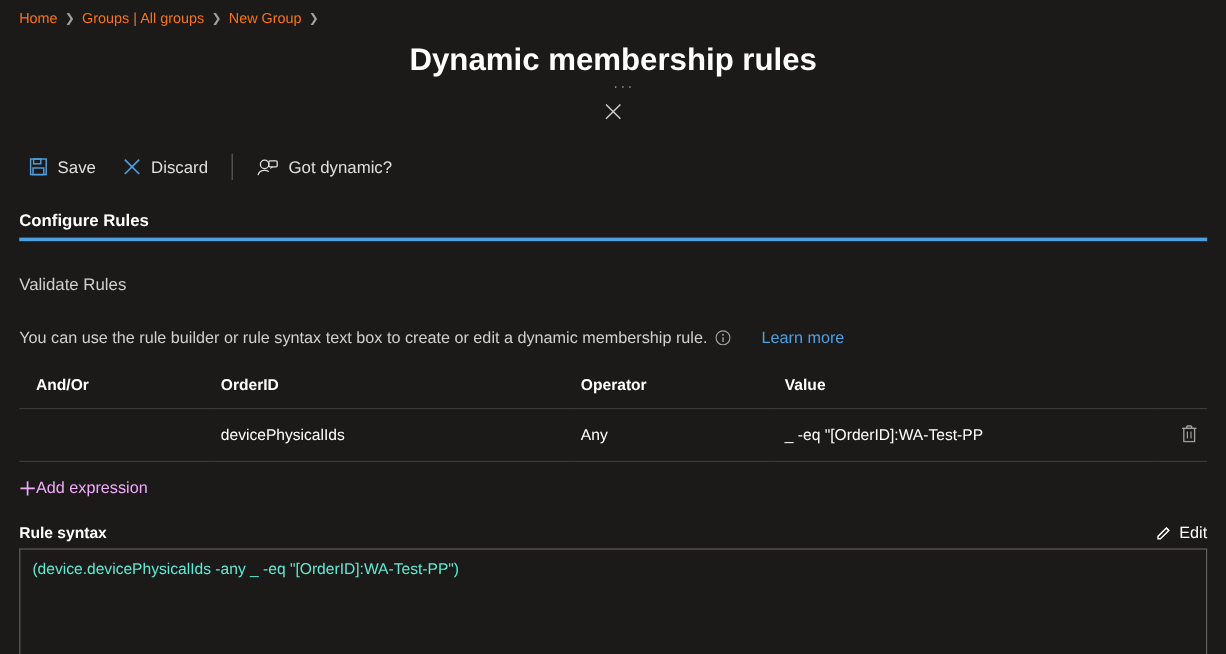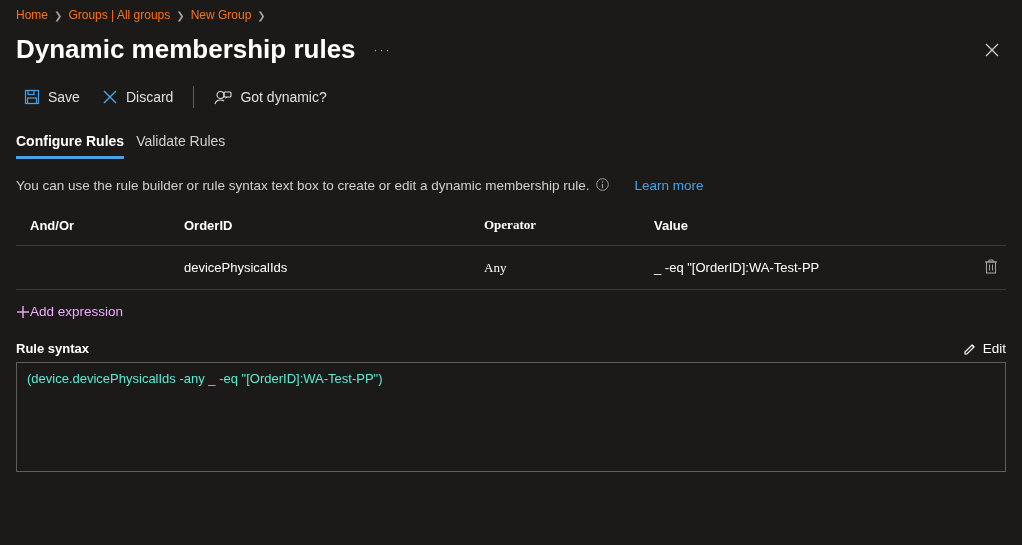--- a/index.html
+++ b/index.html
@@ -18,20 +18,21 @@
       align-items: center;
       gap: 6px;
       font-size: 12px;
     }
     .breadcrumb a { color: #f97316; text-decoration: none; cursor: pointer; }
     .breadcrumb .sep { color: #a19f9d; font-size: 10px; }
     .title-row {
       display: flex;
       align-items: center;
       padding: 8px 16px 20px;
+      flex-direction: column;
     }
     .title-row h1 { font-size: 26px; font-weight: 600; flex: 0 0 auto; }
     .title-row .ellipsis { margin-left: 18px; color: #a19f9d; letter-spacing: 2px; cursor: pointer; font-size: 12px; }
     .title-row .spacer { flex: 1; }
     .title-row .close-btn {
       width: 28px; height: 28px;
       display: flex; align-items: center; justify-content: center;
       color: #d2d0ce; cursor: pointer;
     }
     .toolbar {
@@ -47,58 +48,59 @@
       padding: 4px 8px;
       cursor: pointer;
       color: #e1dfdd;
       font-size: 14px;
       text-align: center;
     }
     .tool-divider { width: 1px; height: 22px; background: #605e5c; margin: 0 6px; }
     .content { padding: 0 16px; }
     .tabs {
       display: flex;
-      gap: 12px;
+      gap: 24px;
       border-bottom: 1px solid transparent;
       padding: 6px 0 0;
+      flex-direction: column;
     }
     .tab {
       padding: 4px 0 10px;
       cursor: pointer;
       font-size: 14px;
       color: #d2d0ce;
       position: relative;
     }
     .tab.active { color: #fff; font-weight: 600; }
     .tab.active::after {
       content: '';
       position: absolute;
       left: 0; right: 0; bottom: 0;
       height: 3px;
       background: #4ca0e0;
     }
-    .description { padding: 18px 0 14px; font-size: 13.5px; color: #d2d0ce; display: flex; gap: 6px; }
+    .description { padding: 18px 0 14px; font-size: 13.5px; color: #d2d0ce; display: flex; align-items: center; gap: 6px; }
     .description .info-icon { display: inline-flex; color: #a19f9d; }
     .description .learn-more { color: #4ca0e0; cursor: pointer; margin-left: 20px; }
     .rule-table { width: 100%; border-collapse: collapse; }
     .rule-table th {
       text-align: left;
       font-weight: 600;
       font-size: 13px;
       padding: 10px 8px 12px;
       border-bottom: 1px solid #3b3a39;
     }
     .rule-table td {
       padding: 12px 8px;
       font-size: 13px;
       border-bottom: 1px solid #3b3a39;
     }
     .col-andor { width: 160px; padding-left: 14px !important; }
     .col-prop { width: 300px; }
-    .col-op { width: 170px; font-family: Liberation Serif, serif; }
+    .col-op { width: 170px; }
     .col-val { width: auto; }
     .col-del { width: 40px; text-align: right; }
     .delete-btn { color: #a19f9d; cursor: pointer; display: inline-flex; }
     .add-expr {
       display: inline-flex;
       align-items: center;
       gap: 0;
       padding: 14px 0;
       color: #f0abfc;
       cursor: pointer;

